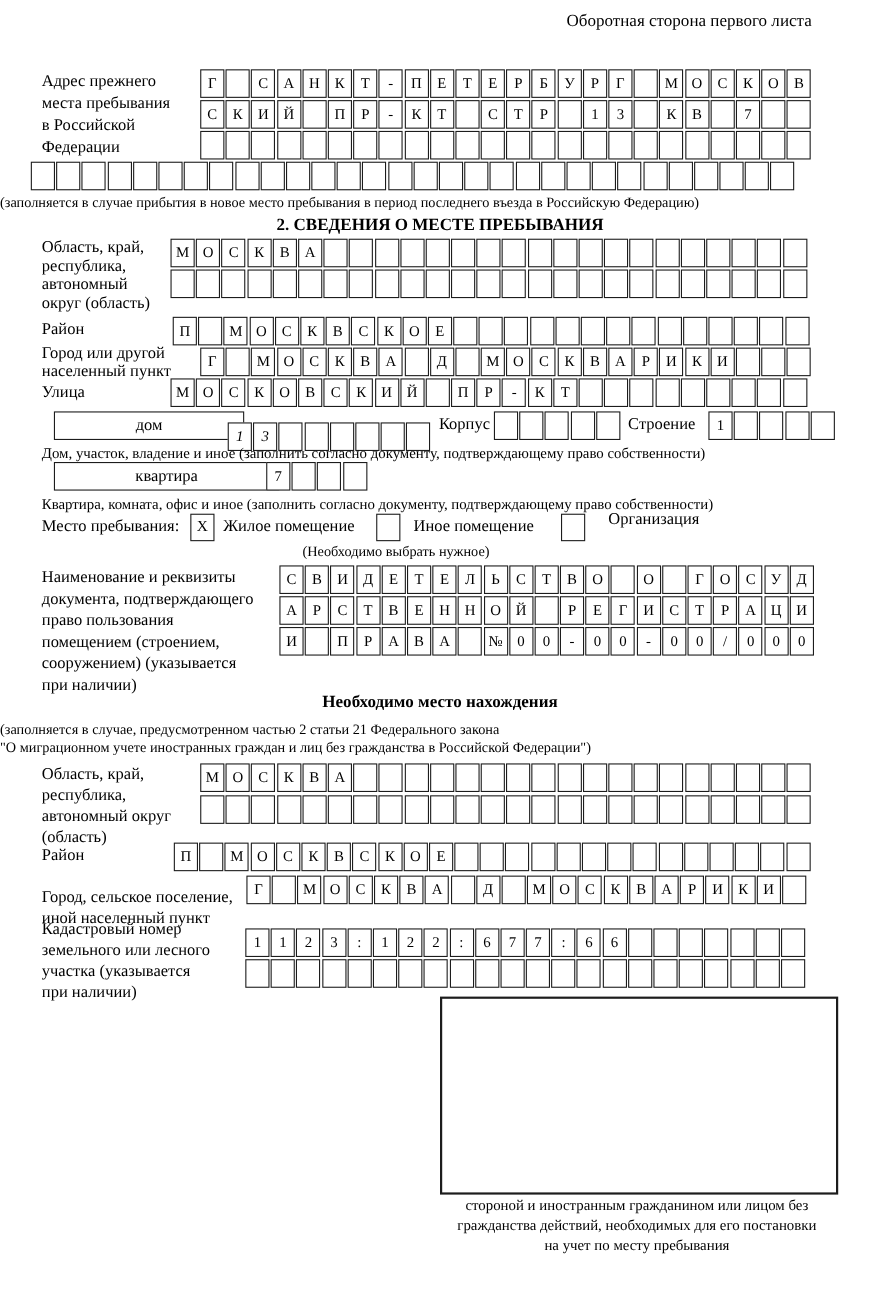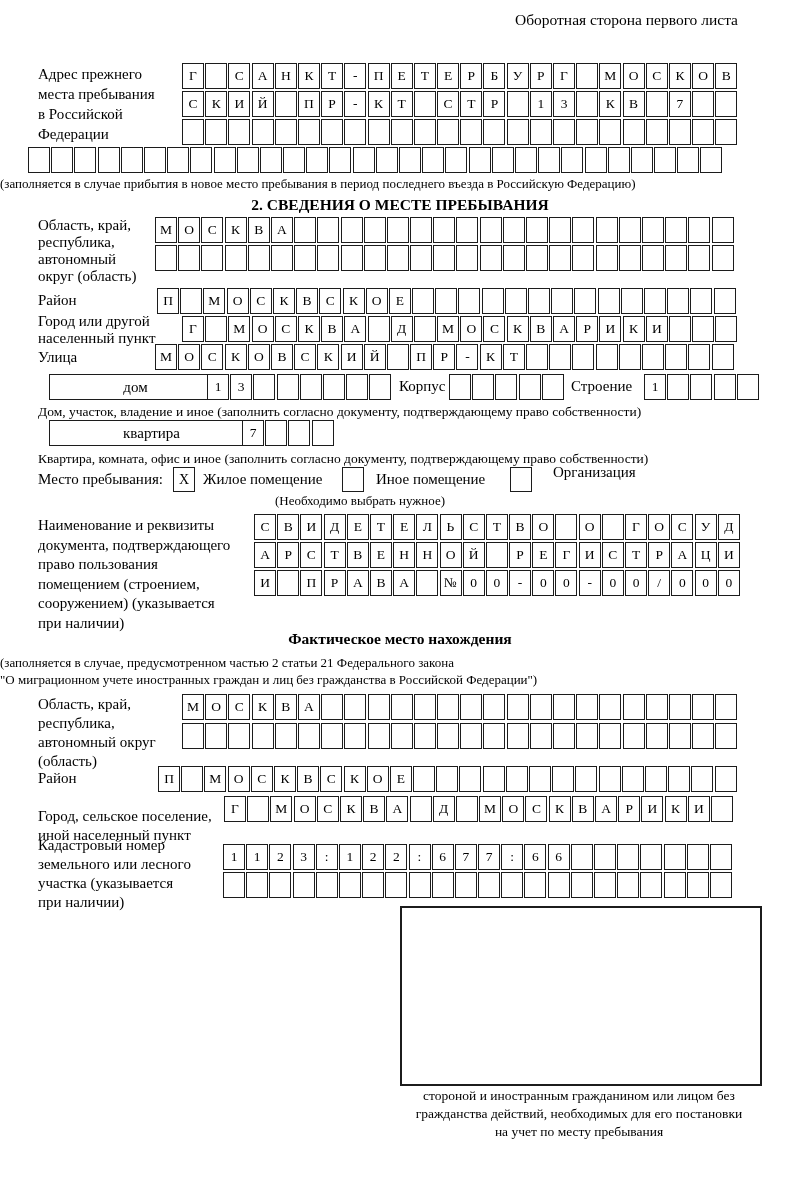--- a/index.html
+++ b/index.html
@@ -66,21 +66,21 @@
   <div class="lbl lh17" style="left:38px;top:313px;">
       <div>Город или другой</div>
       <div>населенный пункт</div>
     </div>
   <div class="row" style="left:182px;top:316px;"><span class="cell">Г</span><span class="cell"></span><span class="cell">М</span><span class="cell">О</span><span class="cell">С</span><span class="cell">К</span><span class="cell">В</span><span class="cell">А</span><span class="cell"></span><span class="cell">Д</span><span class="cell"></span><span class="cell">М</span><span class="cell">О</span><span class="cell">С</span><span class="cell">К</span><span class="cell">В</span><span class="cell">А</span><span class="cell">Р</span><span class="cell">И</span><span class="cell">К</span><span class="cell">И</span><span class="cell"></span><span class="cell"></span><span class="cell"></span></div>
 
   <div class="lbl" style="left:38px;top:349px;">Улица</div>
   <div class="row" style="left:155px;top:344px;"><span class="cell">М</span><span class="cell">О</span><span class="cell">С</span><span class="cell">К</span><span class="cell">О</span><span class="cell">В</span><span class="cell">С</span><span class="cell">К</span><span class="cell">И</span><span class="cell">Й</span><span class="cell"></span><span class="cell">П</span><span class="cell">Р</span><span class="cell">-</span><span class="cell">К</span><span class="cell">Т</span><span class="cell"></span><span class="cell"></span><span class="cell"></span><span class="cell"></span><span class="cell"></span><span class="cell"></span><span class="cell"></span><span class="cell"></span><span class="cell"></span></div>
 
   <div class="wbox" style="left:30px;top:374px;width:171px;">дом</div>
-  <div class="row" style="left:207px;top:374px;"><span class="cell">1</span><span class="cell">3</span><span class="cell"></span><span class="cell"></span><span class="cell"></span><span class="cell"></span><span class="cell"></span><span class="cell"></span></div>
+  <div class="row" style="left:207px;top:384px;font-style:italic;"><span class="cell">1</span><span class="cell">3</span><span class="cell"></span><span class="cell"></span><span class="cell"></span><span class="cell"></span><span class="cell"></span><span class="cell"></span></div>
   <div class="lbl" style="left:399px;top:378px;">Корпус</div>
   <div class="row" style="left:449px;top:374px;"><span class="cell"></span><span class="cell"></span><span class="cell"></span><span class="cell"></span><span class="cell"></span></div>
   <div class="lbl" style="left:571px;top:378px;">Строение</div>
   <div class="row" style="left:644px;top:374px;"><span class="cell">1</span><span class="cell"></span><span class="cell"></span><span class="cell"></span><span class="cell"></span></div>
   <div class="cap note2" style="left:38px;top:404px;">Дом, участок, владение и иное (заполнить согласно документу, подтверждающему право собственности)</div>
 
   <div class="wbox" style="left:30px;top:420px;width:203px;">квартира</div>
   <div class="row" style="left:242px;top:420px;"><span class="cell">7</span><span class="cell"></span><span class="cell"></span><span class="cell"></span></div>
   <div class="cap note2" style="left:38px;top:451px;">Квартира, комната, офис и иное (заполнить согласно документу, подтверждающему право собственности)</div>
 
@@ -98,21 +98,21 @@
       <div>документа, подтверждающего</div>
       <div>право пользования</div>
       <div>помещением (строением,</div>
       <div>сооружением) (указывается</div>
       <div>при наличии)</div>
     </div>
   <div class="row" style="left:254px;top:514px;"><span class="cell">С</span><span class="cell">В</span><span class="cell">И</span><span class="cell">Д</span><span class="cell">Е</span><span class="cell">Т</span><span class="cell">Е</span><span class="cell">Л</span><span class="cell">Ь</span><span class="cell">С</span><span class="cell">Т</span><span class="cell">В</span><span class="cell">О</span><span class="cell"></span><span class="cell">О</span><span class="cell"></span><span class="cell">Г</span><span class="cell">О</span><span class="cell">С</span><span class="cell">У</span><span class="cell">Д</span></div>
   <div class="row" style="left:254px;top:542px;"><span class="cell">А</span><span class="cell">Р</span><span class="cell">С</span><span class="cell">Т</span><span class="cell">В</span><span class="cell">Е</span><span class="cell">Н</span><span class="cell">Н</span><span class="cell">О</span><span class="cell">Й</span><span class="cell"></span><span class="cell">Р</span><span class="cell">Е</span><span class="cell">Г</span><span class="cell">И</span><span class="cell">С</span><span class="cell">Т</span><span class="cell">Р</span><span class="cell">А</span><span class="cell">Ц</span><span class="cell">И</span></div>
   <div class="row" style="left:254px;top:570px;"><span class="cell">И</span><span class="cell"></span><span class="cell">П</span><span class="cell">Р</span><span class="cell">А</span><span class="cell">В</span><span class="cell">А</span><span class="cell"></span><span class="cell">№</span><span class="cell">0</span><span class="cell">0</span><span class="cell">-</span><span class="cell">0</span><span class="cell">0</span><span class="cell">-</span><span class="cell">0</span><span class="cell">0</span><span class="cell">/</span><span class="cell">0</span><span class="cell">0</span><span class="cell">0</span></div>
 
-  <div class="title" style="top:630px;">Фактическое место нахождения</div>
+  <div class="title" style="top:630px;">Необходимо место нахождения</div>
   <div class="capc" style="top:655px;">(заполняется в случае, предусмотренном частью 2 статьи 21 Федерального закона</div>
   <div class="capc" style="top:672px;">"О миграционном учете иностранных граждан и лиц без гражданства в Российской Федерации")</div>
 
   <div class="lbl lh19" style="left:38px;top:695px;">
       <div>Область, край,</div>
       <div>республика,</div>
       <div>автономный округ</div>
       <div>(область)</div>
     </div>
   <div class="row" style="left:182px;top:694px;"><span class="cell">М</span><span class="cell">О</span><span class="cell">С</span><span class="cell">К</span><span class="cell">В</span><span class="cell">А</span><span class="cell"></span><span class="cell"></span><span class="cell"></span><span class="cell"></span><span class="cell"></span><span class="cell"></span><span class="cell"></span><span class="cell"></span><span class="cell"></span><span class="cell"></span><span class="cell"></span><span class="cell"></span><span class="cell"></span><span class="cell"></span><span class="cell"></span><span class="cell"></span><span class="cell"></span><span class="cell"></span></div>

